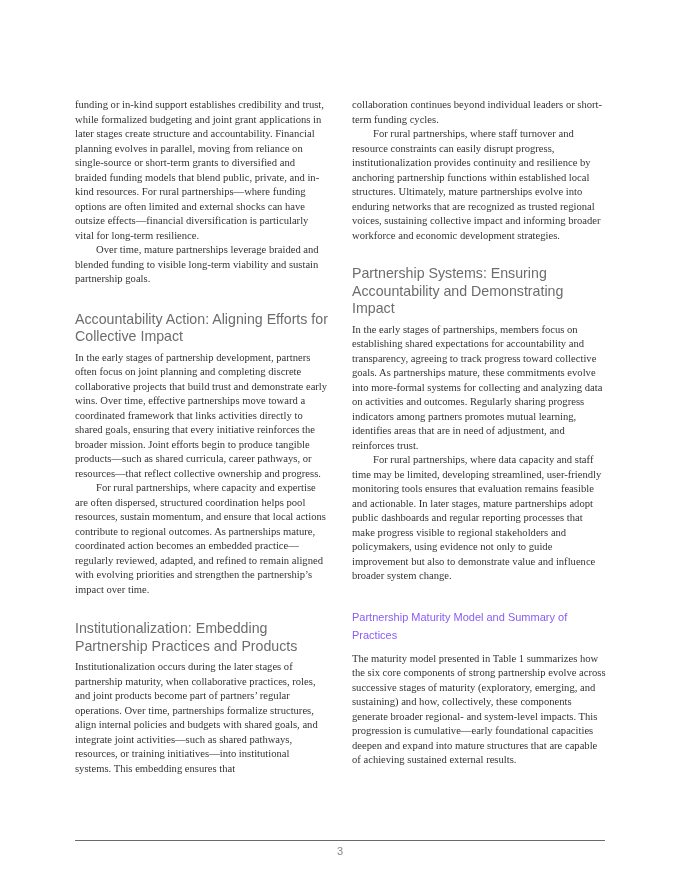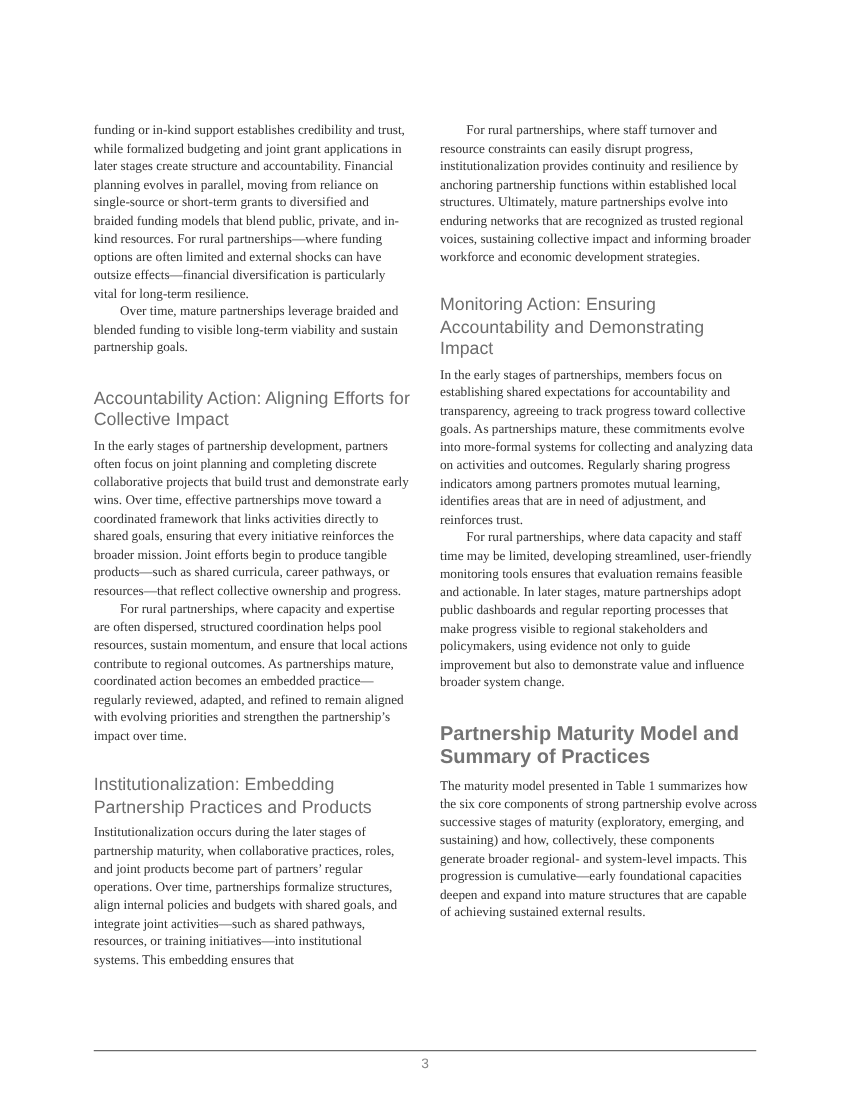--- a/index.html
+++ b/index.html
@@ -21,24 +21,24 @@
     h2.sub {
       font-family: "Liberation Sans", "DejaVu Sans", sans-serif;
       font-weight: normal;
       font-size: 14.2px;
       line-height: 17.5px;
       color: #6d6d6d;
       margin: 0 0 5px 0;
     }
     h2.major {
       font-family: "Liberation Sans", "DejaVu Sans", sans-serif;
-      font-weight: bold;
-      font-size: 16px;
+      font-weight: normal;
+      font-size: 11px;
       line-height: 18.5px;
-      color: #737373;
+      color: #8b5cf6;
       margin: 0 0 7px 0;
     }
     .footer-rule {
       position: absolute; left: 75px; top: 812px; width: 530px; height: 1px;
       background: #6a6a6a;
     }
     .page-num {
       position: absolute; left: 0; width: 680px; top: 817px; text-align: center;
       font-family: "Liberation Sans", "DejaVu Sans", sans-serif;
       font-size: 11px; color: #888888;
@@ -57,24 +57,25 @@
     <h2 class="sub">Accountability Action: Aligning Efforts for Collective Impact</h2>
     <p class="body">In the early stages of partnership development, partners often focus on joint planning and completing discrete collaborative projects that build trust and demonstrate early wins. Over time, effective partnerships move toward a coordinated framework that links activities directly to shared goals, ensuring that every initiative reinforces the broader mission. Joint efforts begin to produce tangible products—such as shared curricula, career pathways, or resources—that reflect collective ownership and progress.</p>
     <p class="body indent">For rural partnerships, where capacity and expertise are often dispersed, structured coordination helps pool resources, sustain momentum, and ensure that local actions contribute to regional outcomes. As partnerships mature, coordinated action becomes an embedded practice—regularly reviewed, adapted, and refined to remain aligned with evolving priorities and strengthen the partnership’s impact over time.</p>
 
     <div style="height:23px"></div>
     <h2 class="sub">Institutionalization: Embedding Partnership Practices and Products</h2>
     <p class="body">Institutionalization occurs during the later stages of partnership maturity, when collaborative practices, roles, and joint products become part of partners’ regular operations. Over time, partnerships formalize structures, align internal policies and budgets with shared goals, and integrate joint activities—such as shared pathways, resources, or training initiatives—into institutional systems. This embedding ensures that</p>
   </div>
 
   <div class="col col-right">
+    <p class="body">collaboration continues beyond individual leaders or short-term funding cycles.</p>
     <p class="body indent">For rural partnerships, where staff turnover and resource constraints can easily disrupt progress, institutionalization provides continuity and resilience by anchoring partnership functions within established local structures. Ultimately, mature partnerships evolve into enduring networks that are recognized as trusted regional voices, sustaining collective impact and informing broader workforce and economic development strategies.</p>
 
     <div style="height:22px"></div>
-    <h2 class="sub">Monitoring Action: Ensuring Accountability and Demonstrating Impact</h2>
+    <h2 class="sub">Partnership Systems: Ensuring Accountability and Demonstrating Impact</h2>
     <p class="body">In the early stages of partnerships, members focus on establishing shared expectations for accountability and transparency, agreeing to track progress toward collective goals. As partnerships mature, these commitments evolve into more-formal systems for collecting and analyzing data on activities and outcomes. Regularly sharing progress indicators among partners promotes mutual learning, identifies areas that are in need of adjustment, and reinforces trust.</p>
     <p class="body indent">For rural partnerships, where data capacity and staff time may be limited, developing streamlined, user-friendly monitoring tools ensures that evaluation remains feasible and actionable. In later stages, mature partnerships adopt public dashboards and regular reporting processes that make progress visible to regional stakeholders and policymakers, using evidence not only to guide improvement but also to demonstrate value and influence broader system change.</p>
 
     <div style="height:24px"></div>
     <h2 class="major">Partnership Maturity Model and Summary of Practices</h2>
     <p class="body">The maturity model presented in Table 1 summarizes how the six core components of strong partnership evolve across successive stages of maturity (exploratory, emerging, and sustaining) and how, collectively, these components generate broader regional- and system-level impacts. This progression is cumulative—early foundational capacities deepen and expand into mature structures that are capable of achieving sustained external results.</p>
   </div>
 
   <div class="footer-rule"></div>
   <div class="page-num">3</div>

